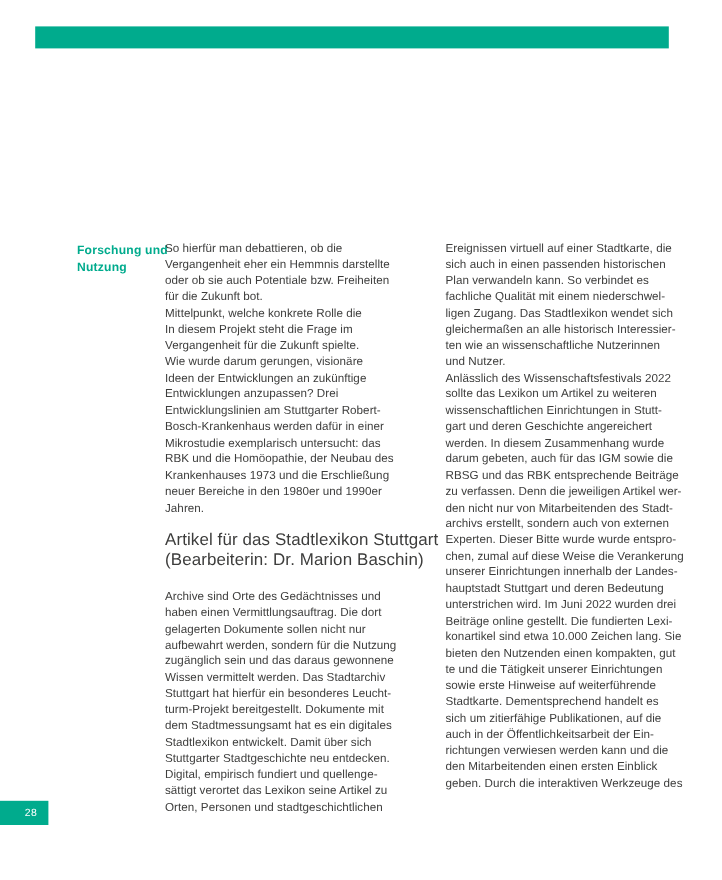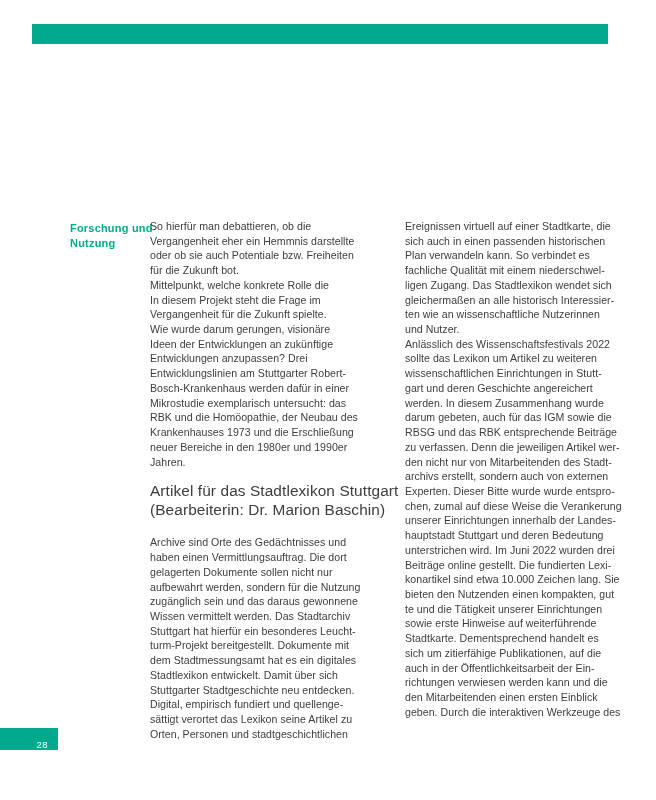--- a/index.html
+++ b/index.html
@@ -42,23 +42,23 @@
   .line{white-space:nowrap;}
   .heading{
     font-size:15.4px;font-weight:400;
     line-height:18.6px;
     margin:13px 0 16px 0;
     color:var(--text);
     letter-spacing:0.1px;
   }
   .page-number-bar{
     position:absolute;left:0;top:728px;
-    width:58px;height:22px;
+    width:44px;height:22px;
     background:var(--green);
-    display:flex;align-items:flex-end;justify-content:flex-end;
+    display:flex;align-items:center;justify-content:flex-end;
     padding-right:10px;
   }
   .page-number-bar span{
     color:var(--pagenum);
     font-size:9.5px;
     letter-spacing:0.5px;
   }
 </style>
 </head>
 <body>

